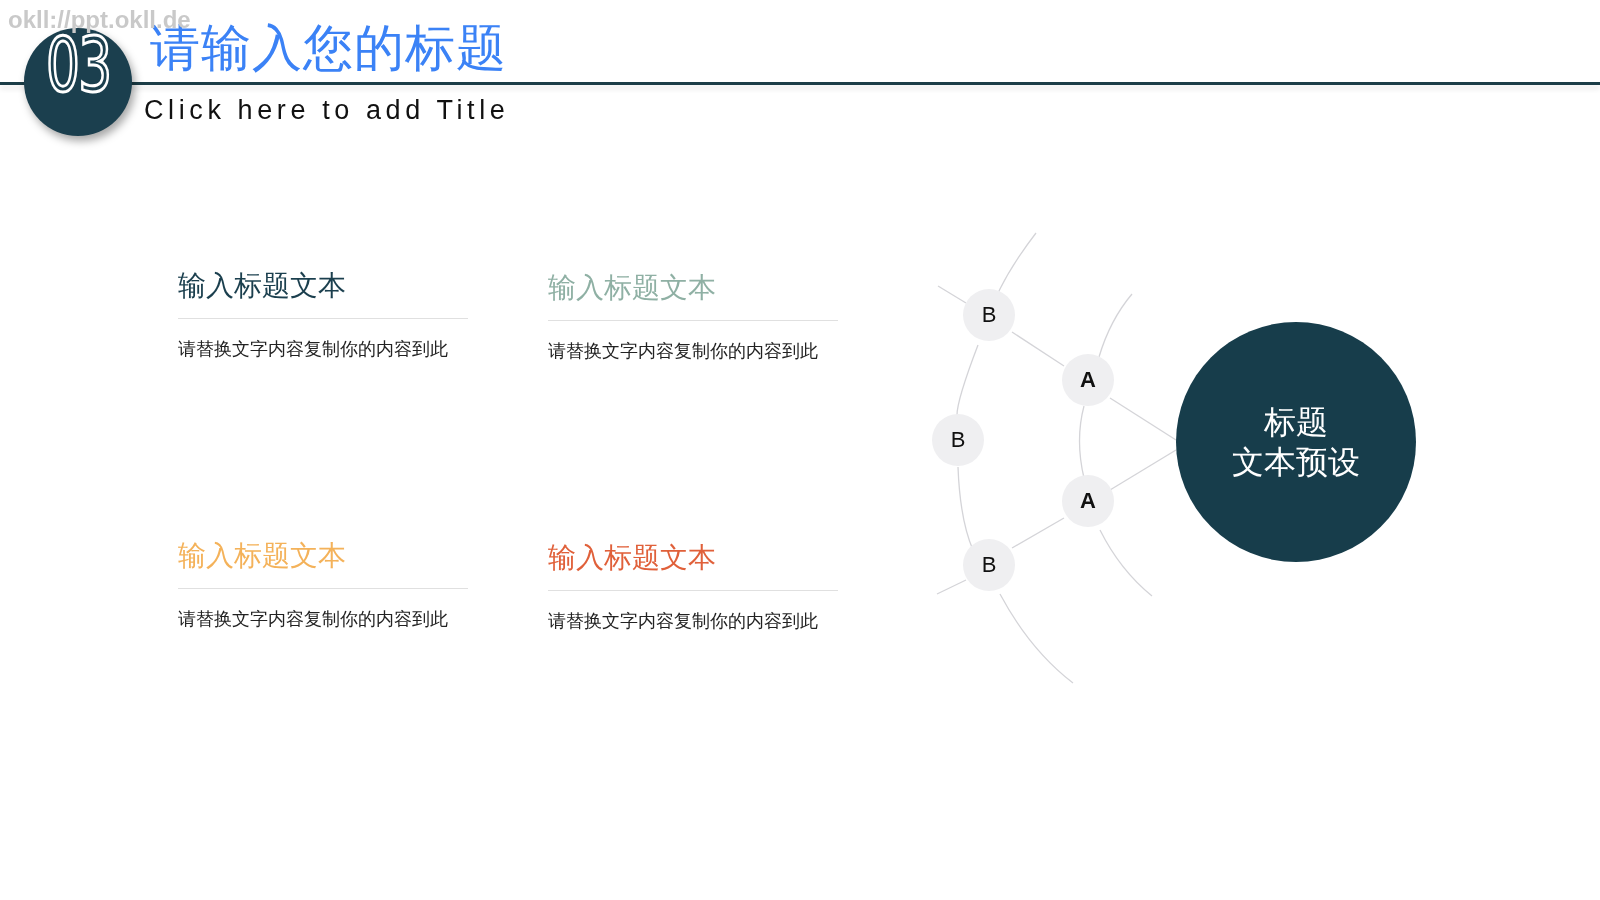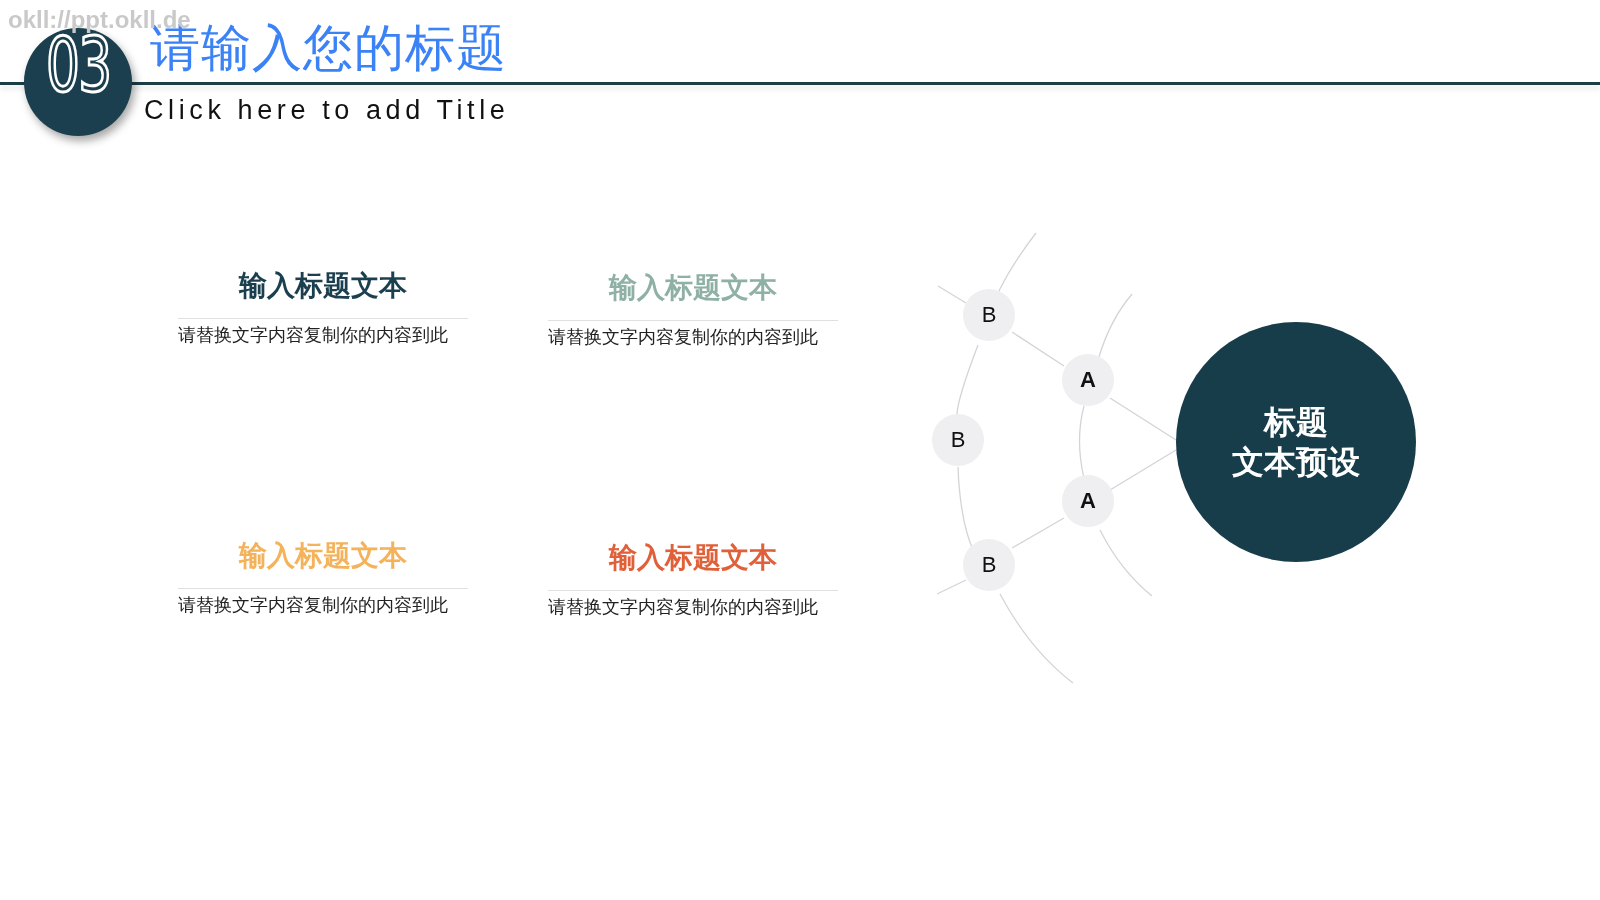--- a/index.html
+++ b/index.html
@@ -36,43 +36,42 @@
       position: absolute; left: 150px; top: 18px;
       font-size: 50px; color: #3b82f6; letter-spacing: 1px; line-height: 60px;
     }
     .title-en {
       position: absolute; left: 144px; top: 92px;
       font-family: "Liberation Sans", sans-serif;
       font-size: 27px; color: #111; letter-spacing: 4.6px; line-height: 36px;
     }
     .card { position: absolute; width: 300px; }
     .card-title {
-      font-size: 28px; font-weight: bold; letter-spacing: 0px; line-height: 36px;
+      font-size: 28px; font-weight: normal; letter-spacing: 0px; line-height: 36px;
       margin: 0; padding-bottom: 14px;
       border-bottom: 1px solid #e0e0e0;
       width: 290px;
-      text-align: center;
     }
     .card-text {
-      font-size: 18px; color: #222; margin-top: 4px; line-height: 24px; white-space: nowrap;
+      font-size: 18px; color: #222; margin-top: 18px; line-height: 24px; white-space: nowrap;
     }
     .diagram { position: absolute; left: 900px; top: 200px; width: 560px; height: 500px; }
     .diagram svg { position: absolute; left: 0; top: 0; }
     .node {
       position: absolute; width: 52px; height: 52px; border-radius: 50%;
       background: #efeff1;
       display: flex; align-items: center; justify-content: center;
       font-family: "Liberation Sans", sans-serif; font-size: 22px; color: #111;
     }
     .node.a { font-weight: bold; }
     .center-circle {
       position: absolute; width: 240px; height: 240px; border-radius: 50%;
       background: #173d4b;
       display: flex; flex-direction: column; align-items: center; justify-content: center;
-      color: #fff; font-weight: bold; font-size: 32px; line-height: 40px;
+      color: #fff; font-weight: normal; font-size: 32px; line-height: 40px;
     }
   </style>
 </head>
 <body>
 
 <div class="watermark">okll://ppt.okll.de</div>
 
 <div class="header-line"></div>
 
 <div class="badge">

